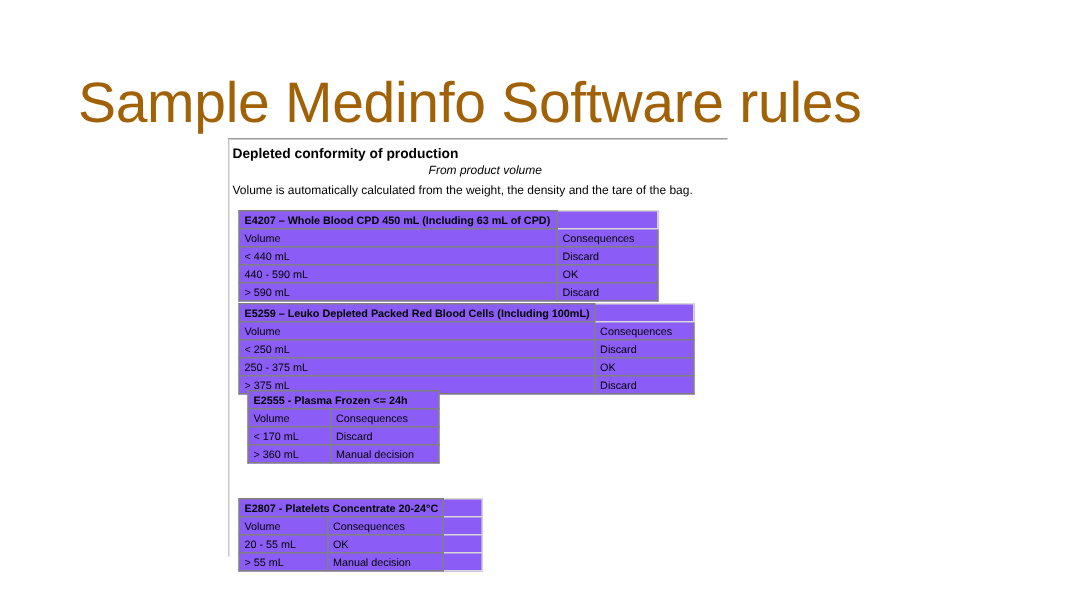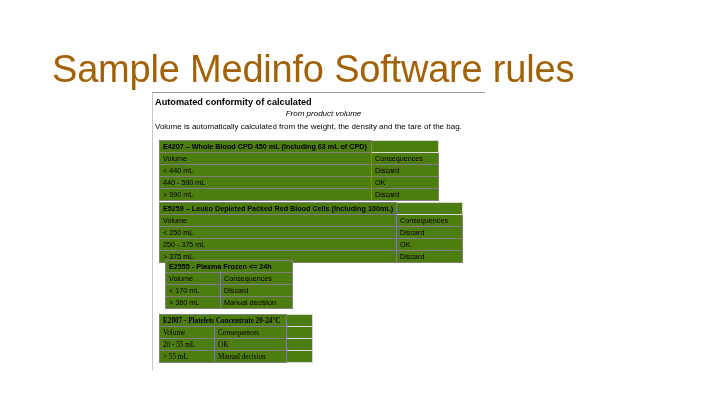--- a/index.html
+++ b/index.html
@@ -75,21 +75,21 @@
     white-space: nowrap;
   }
 
   
   .rule-table {
     border-collapse: collapse;
     table-layout: fixed;
     font-size: 7.2px;
     line-height: 8px;
     color: #000;
-    background: #4d7c0f;
+    background: #8b5cf6;
   }
   .rule-table td {
     border: 1px solid #808080;
     padding: 1px 3px 1px 3px;
     height: 9px;
     vertical-align: middle;
     white-space: nowrap;
     overflow: hidden;
   }
   .rule-table td.title {
@@ -111,39 +111,39 @@
   #tbl-0 .c2 { width: 67px; }
   
   #tbl-1-wrap { left: 159px; top: 202px; }
   #tbl-1 .c1 { width: 237px; }
   #tbl-1 .c2 { width: 66px; }
   
   #tbl-2-wrap { left: 165px; top: 260px; }
   #tbl-2 .c1 { width: 55px; }
   #tbl-2 .c2 { width: 72px; }
   
-  #tbl-3-wrap { left: 159px; top: 314px; font-family: Liberation Serif, serif; }
+  #tbl-3-wrap { left: 159px; top: 332px; }
   #tbl-3 .c1 { width: 55px; }
   #tbl-3 .c2 { width: 72px; }
   #tbl-3 .c3 { width: 26px; }
 </style>
 </head>
 <body>
 
 <div>
 
   <h1 class="slide-title">Sample Medinfo Software rules</h1>
 
   <div class="doc-block">
 
     <div class="doc-rule"></div>
     <div class="doc-leftbar"></div>
 
     <div class="doc-inner">
-      <div class="doc-heading">Automated conformity of calculated</div>
+      <div class="doc-heading">Depleted conformity of production</div>
       <div class="doc-sub">From product volume</div>
       <div class="doc-para">Volume is automatically calculated from the weight, the density and the tare of the bag.</div>
     </div>
 
   </div>
 
   <div class="tbl-wrap" id="tbl-0-wrap">
     <table class="rule-table" id="tbl-0">
       <colgroup>
           <col class="c1">

